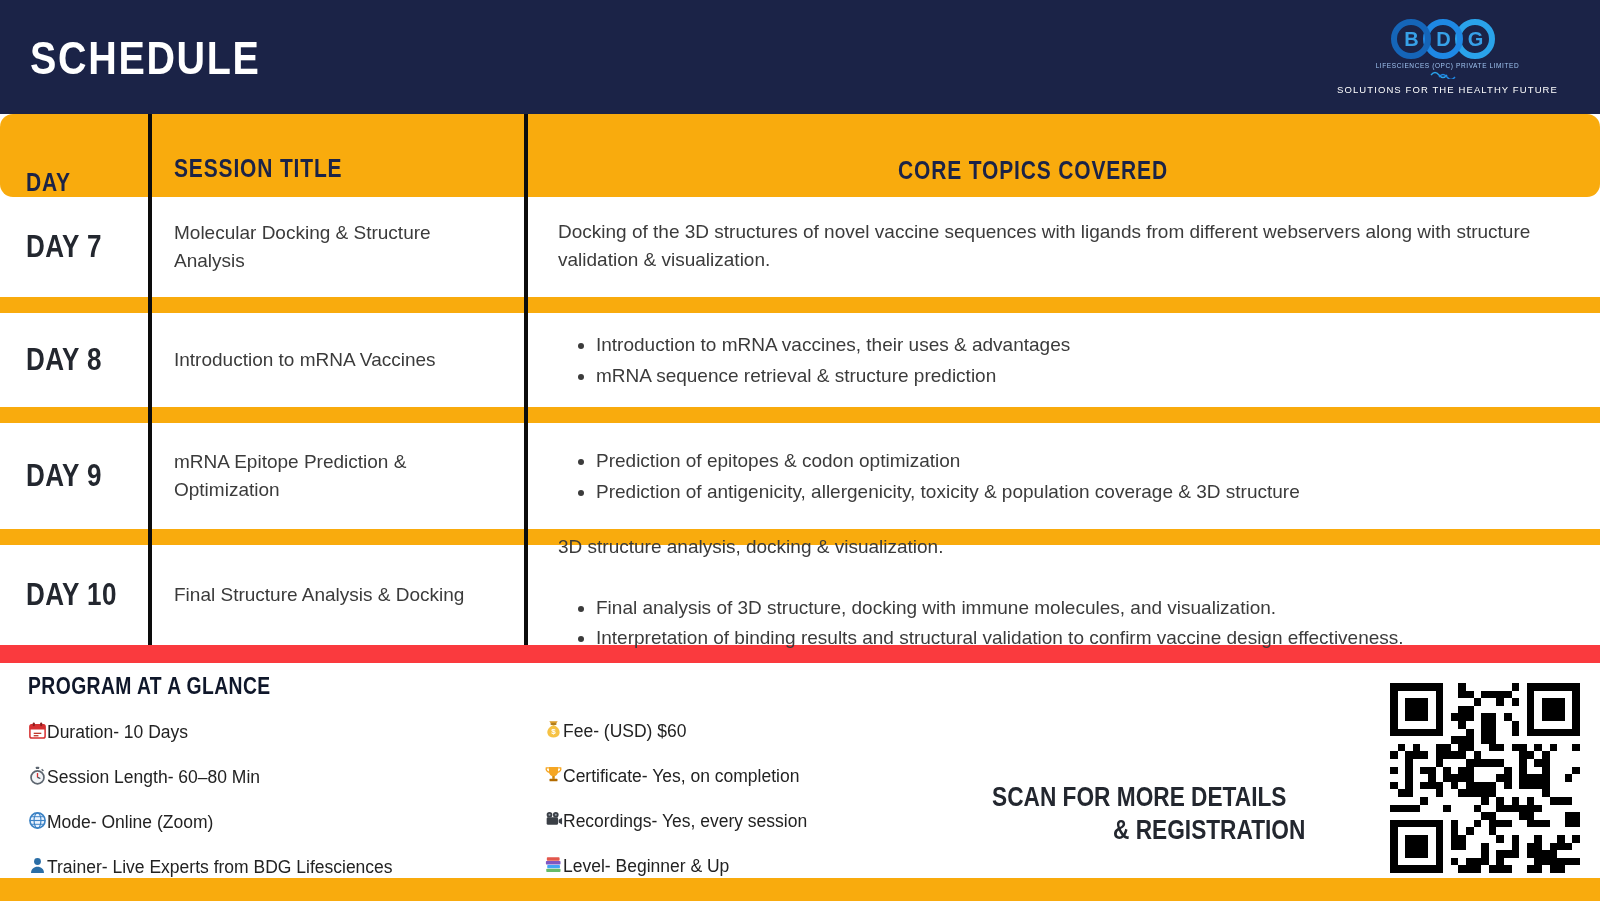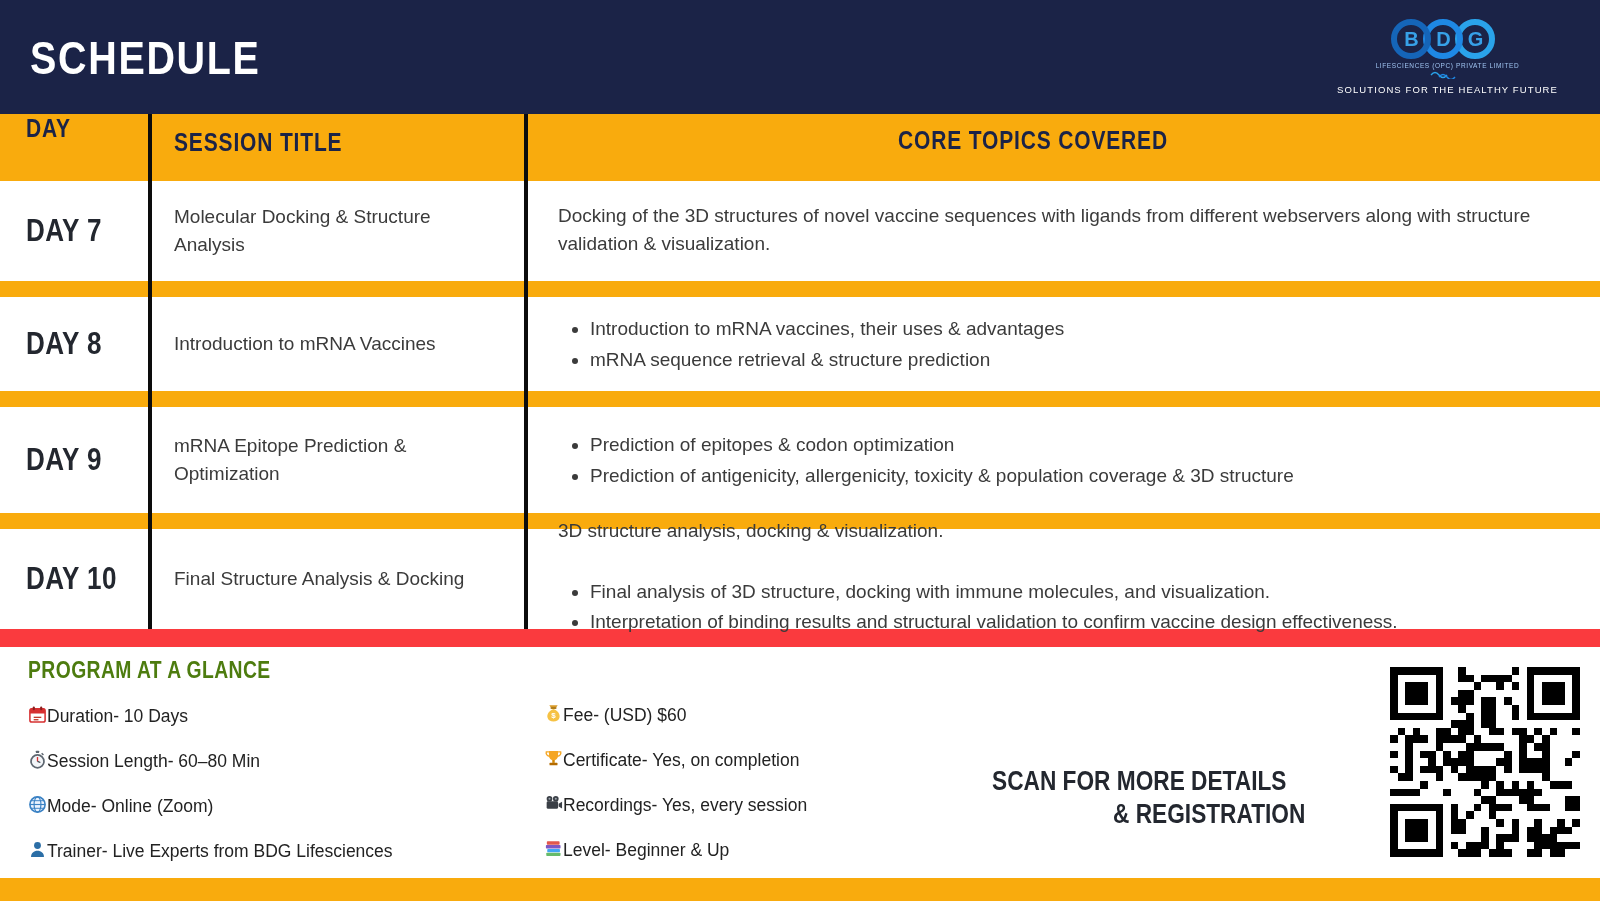--- a/index.html
+++ b/index.html
@@ -21,40 +21,40 @@
   .lc:nth-child(2){border-color:#1e88e5; z-index:2;}
   .lc:nth-child(3){border-color:#2aa3ea; z-index:1;}
   .logo-company{font-size:6.5px; color:#9fc3f0; letter-spacing:0.6px; margin-top:1px;}
   .logo-wave{line-height:4px;}
   .logo-tagline{font-size:9.5px; color:#fff; letter-spacing:1.1px; margin-top:3px;}
 
   
   .schedule{position:relative;}
   .vline{position:absolute; top:0; bottom:0; width:4px; background:#0C0C0C; z-index:5;}
   .vline.v1{left:148px;} .vline.v2{left:524px;}
-  .thead{display:flex; height:67px; background:var(--amber); align-items:flex-start;}
+  .thead{display:flex; height:83px; background:var(--amber); align-items:flex-end;border-radius:13px;}
   .th{color:var(--navy); font-weight:800; font-size:25px; letter-spacing:1px;}
   .row{display:flex; background:#fff;}
   .sep{height:16px; background:var(--amber);}
   .c1{width:152px; display:flex; align-items:center; padding-left:26px;}
   .c2{width:376px; display:flex; align-items:center; padding:14px 30px 14px 22px;}
   .c3{flex:1; display:flex; flex-direction:column; justify-content:center; padding:12px 40px 12px 30px;}
   .day-label{font-size:31px; font-weight:800; color:var(--ink); letter-spacing:0.5px;}
   .session-title{font-size:19px; color:var(--body); line-height:1.45;}
   .topic-intro{font-size:19px; color:var(--body); line-height:1.45; margin-bottom:2px;}
   .topic-list{list-style:disc; padding-left:26px; font-size:19px; color:var(--body);}
-  .topic-list li{line-height:1.45; margin:3px 6px;}
+  .topic-list li{line-height:1.45; margin:3px 12px;}
   .r7{height:100px;border-radius:15px;} .r8{height:94px;} .r9{height:106px;justify-content:center;} .r10{height:100px;}
   .r10 .c3{padding-top:10px;gap:28px;}
   .red-bar{height:18px; background:var(--red);}
 
   
   .glance{height:215px; padding:6px 20px 0 28px; display:flex;}
   .glance-left{width:516px; display:flex; flex-direction:column;}
-  .glance-heading{font-size:23px; font-weight:800; color:#4d7c0f; letter-spacing:0.5px; margin:4px 0 2px 0;}
+  .glance-heading{font-size:23px; font-weight:800; color:#0f172a; letter-spacing:0.5px; margin:4px 0 2px 0;}
   .gl-items{margin-top:8px;}
   .gl-item{height:45px; display:flex; align-items:center; font-size:17.5px; color:#222;}
   .gl-item svg{flex:0 0 auto;}
   .glance-mid{width:430px; display:flex; flex-direction:column; padding-top:40px;}
   .glance-right{flex:1; display:flex; justify-content:flex-end; gap:48px;text-align:right;}
   .scan-text{align-self:flex-end; margin-bottom:32px; font-size:27px; font-weight:800; color:var(--ink); line-height:1.2;}
   .qr{width:190px; height:190px; margin-top:14px;}
   .qr svg{width:100%; height:100%; display:block;}
 
   .footer-bar{position:absolute; left:0; right:0; bottom:0; height:23px; background:var(--amber);}

